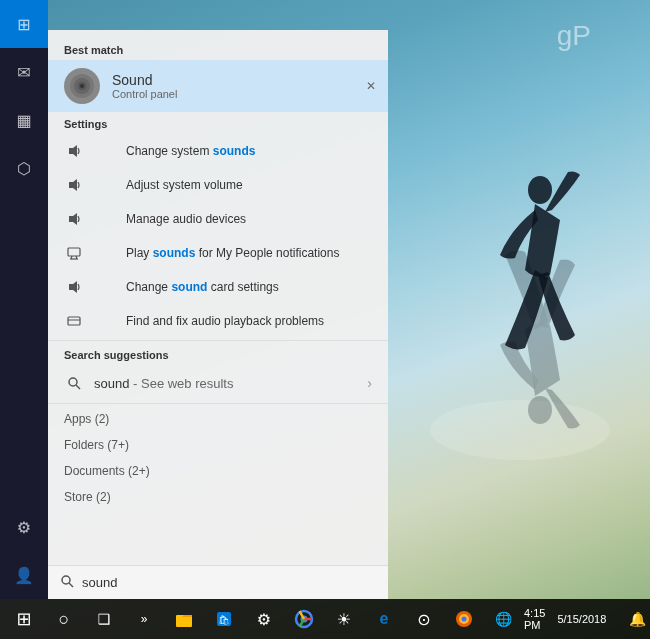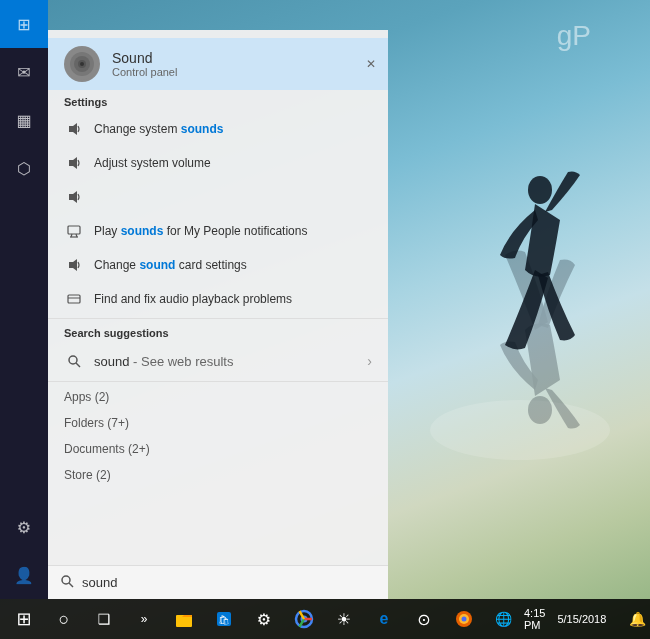--- a/index.html
+++ b/index.html
@@ -209,20 +209,21 @@
       display: flex;
       align-items: center;
       justify-content: center;
       color: #555;
       font-size: 13px;
       flex-shrink: 0;
     }
 
     .menu-item-text {
       flex: 1;
+      margin-left: 32px;
     }
 
     .highlight {
       font-weight: 600;
       color: #0078d7;
     }
 
     
     .suggestion-item {
       display: flex;
@@ -347,20 +348,21 @@
   <div class="sidebar-bottom">
     <div class="sidebar-icon">⚙</div>
     <div class="sidebar-icon">👤</div>
   </div>
 </div>
 
 <div class="start-menu">
   <div class="menu-content">
     <div class="menu-scroll">
 
+      <div class="section-header">Best match</div>
 
       <div class="best-match-item">
         <div class="best-match-icon">
           <svg width="34" height="34" viewBox="0 0 34 34">
             <circle cx="17" cy="17" r="16" fill="#888"></circle>
             <circle cx="17" cy="17" r="12" fill="#777"></circle>
             <circle cx="17" cy="17" r="8" fill="#666"></circle>
             <circle cx="17" cy="17" r="4" fill="#555"></circle>
             <circle cx="17" cy="17" r="2" fill="#333"></circle>
           </svg>
@@ -394,20 +396,21 @@
         <div class="menu-item-text">Adjust system volume</div>
       </div>
 
       <div class="menu-item">
         <div class="menu-item-icon">
           <svg width="14" height="14" viewBox="0 0 14 14">
             <polygon points="2,4 6,4 10,1 10,13 6,10 2,10" fill="currentColor"></polygon>
             <path d="M11,4 Q13,7 11,10" stroke="currentColor" fill="none" stroke-width="1.2"></path>
           </svg>
         </div>
+        <div class="menu-item-text">Manage audio devices</div>
       </div>
 
       <div class="menu-item">
         <div class="menu-item-icon">
           <svg width="14" height="14" viewBox="0 0 14 14">
             <rect x="1" y="2" width="12" height="8" rx="1" fill="none" stroke="currentColor" stroke-width="1.2"></rect>
             <line x1="5" y1="10" x2="4" y2="13" stroke="currentColor" stroke-width="1.2"></line>
             <line x1="9" y1="10" x2="10" y2="13" stroke="currentColor" stroke-width="1.2"></line>
             <line x1="3" y1="13" x2="11" y2="13" stroke="currentColor" stroke-width="1.2"></line>
           </svg>

